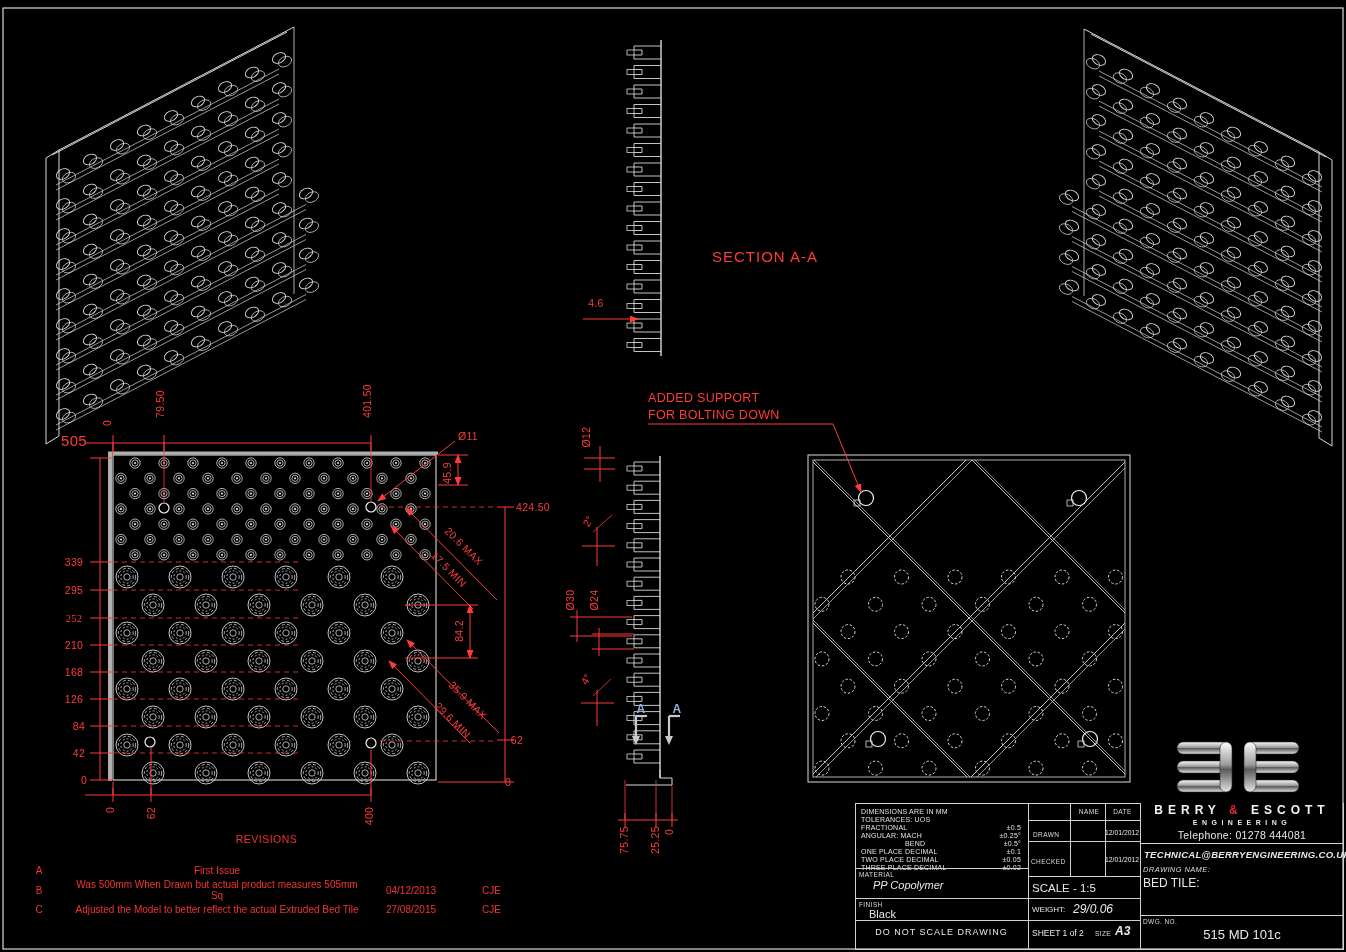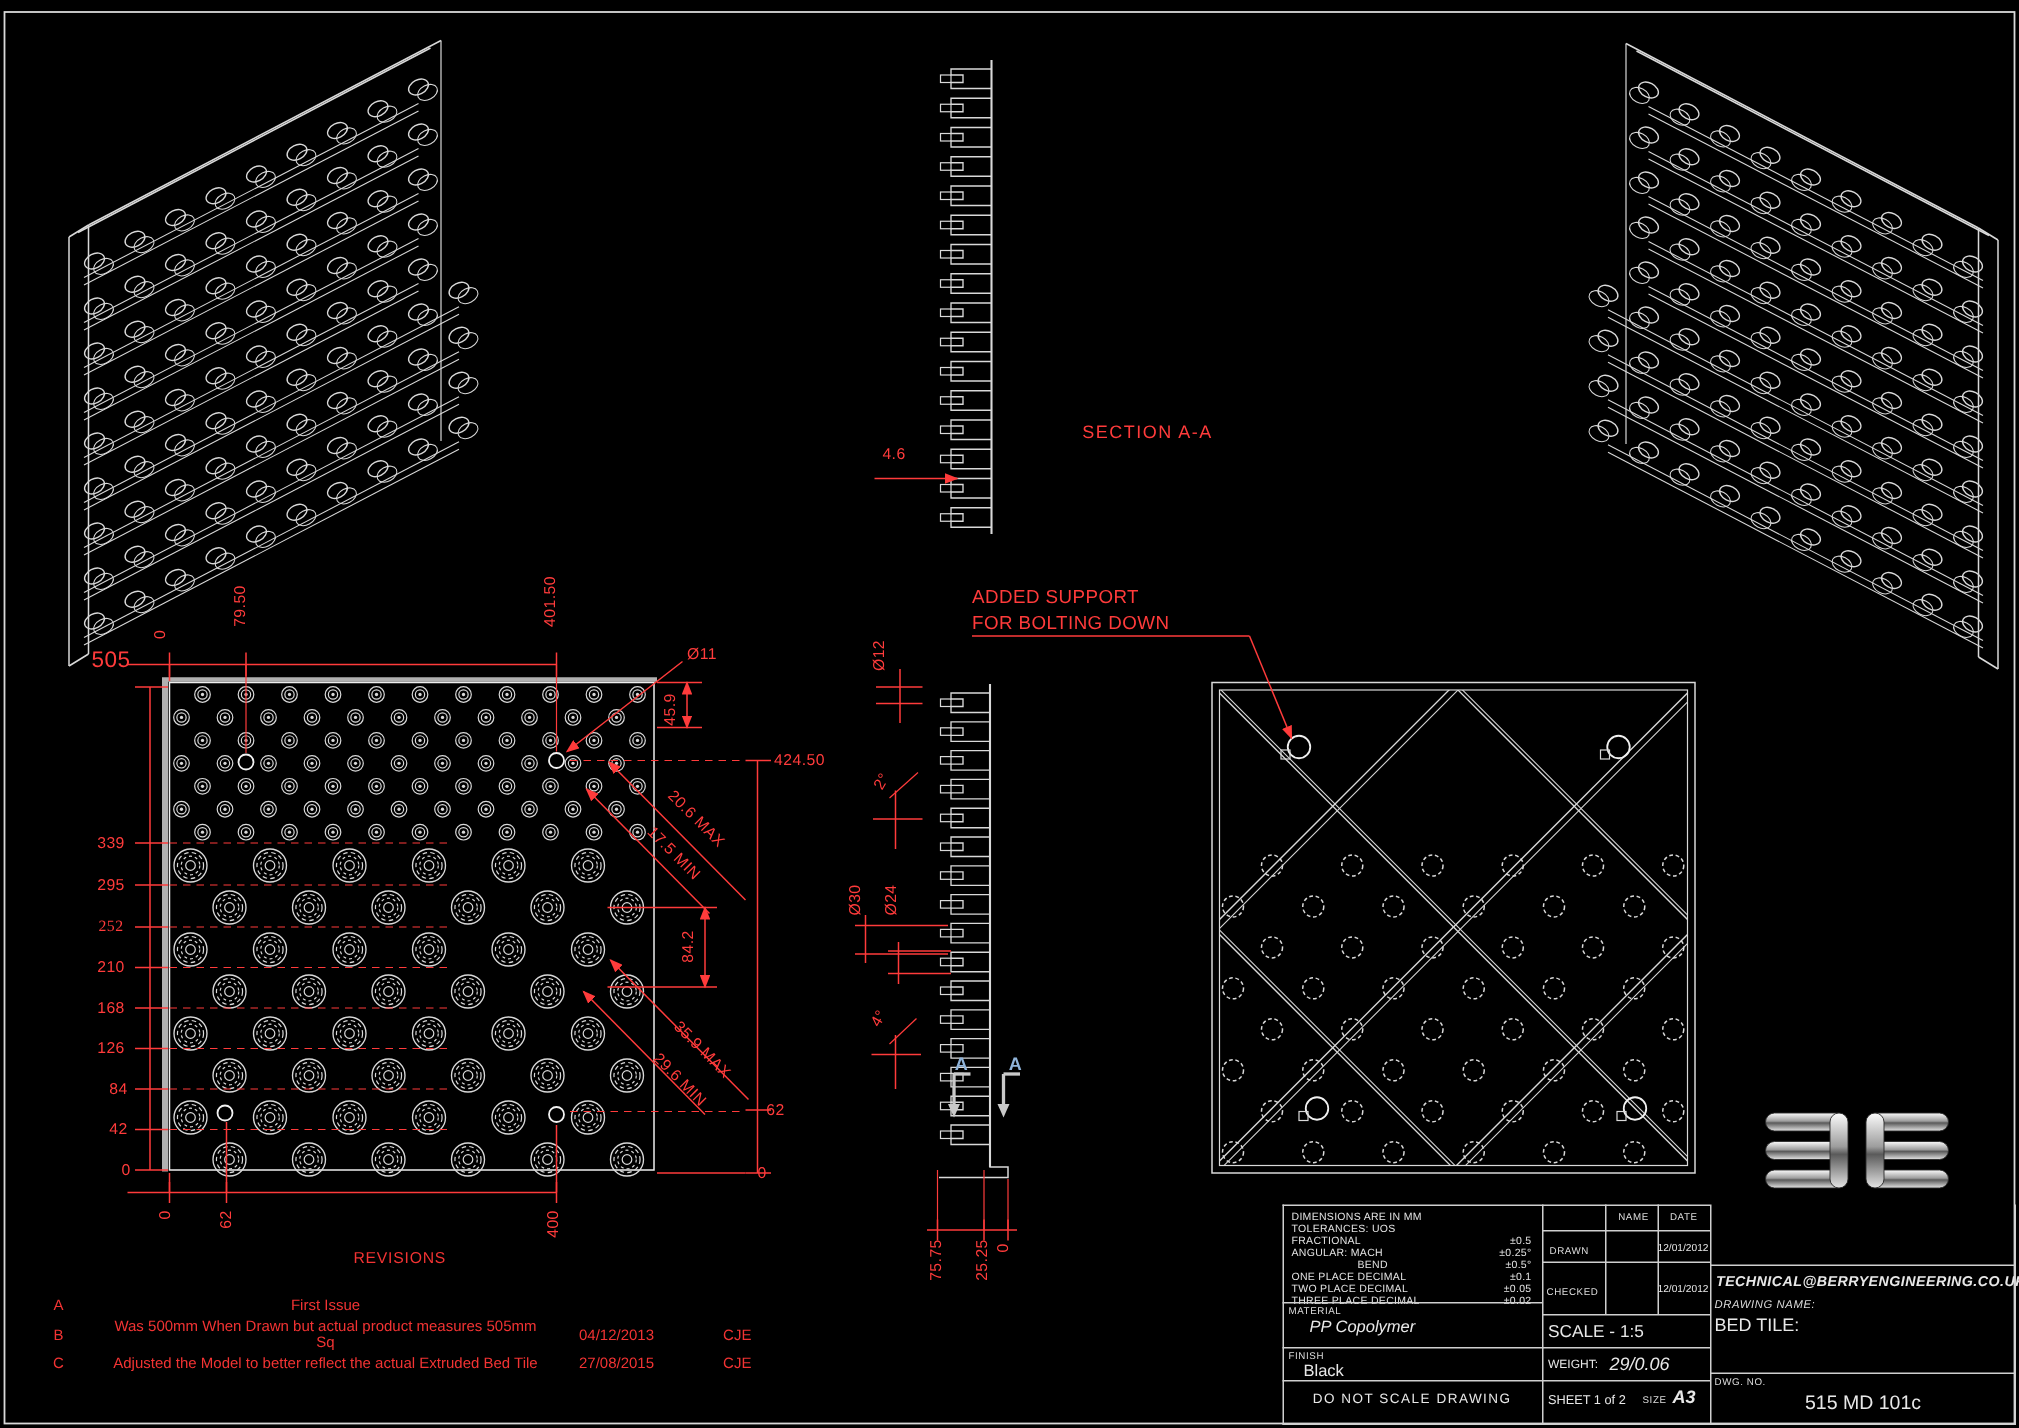--- a/index.html
+++ b/index.html
@@ -1143,21 +1143,21 @@
       <span class="dim" style="left: 369px; top: 816px; font-size: 10.5px; transform: translate(-50%, -50%) rotate(-90deg);">400</span>
       <span class="dim" style="left: 596px; top: 303px; font-size: 10.5px; transform: translate(-50%, -50%) rotate(0deg);">4.6</span>
       <span class="dim" style="left: 586px; top: 437px; font-size: 10.5px; transform: translate(-50%, -50%) rotate(-90deg);">Ø12</span>
       <span class="dim" style="left: 588px; top: 521px; font-size: 10.5px; transform: translate(-50%, -50%) rotate(-60deg);">2°</span>
       <span class="dim" style="left: 570px; top: 600px; font-size: 10.5px; transform: translate(-50%, -50%) rotate(-90deg);">Ø30</span>
       <span class="dim" style="left: 594px; top: 600px; font-size: 10.5px; transform: translate(-50%, -50%) rotate(-90deg);">Ø24</span>
       <span class="dim" style="left: 586px; top: 679px; font-size: 10.5px; transform: translate(-50%, -50%) rotate(-60deg);">4°</span>
       <span class="dim" style="left: 624px; top: 840px; font-size: 10.5px; transform: translate(-50%, -50%) rotate(-90deg);">75.75</span>
       <span class="dim" style="left: 655px; top: 840px; font-size: 10.5px; transform: translate(-50%, -50%) rotate(-90deg);">25.25</span>
       <span class="dim" style="left: 669px; top: 832px; font-size: 10.5px; transform: translate(-50%, -50%) rotate(-90deg);">0</span>
-      <span class="dim" style="left: 765px; top: 256px; font-size: 12px; letter-spacing: 1px; transform: translate(-50%, -50%) rotate(0deg); margin-top: 32px;">SECTION A-A</span>
+      <span class="dim" style="left: 765px; top: 256px; font-size: 15px; letter-spacing: 1px; transform: translate(-50%, -50%) rotate(0deg);">SECTION A-A</span>
       <span class="dim" style="left: 648px; top: 398px; font-size: 12.5px; transform: translate(0px, -50%) rotate(0deg);">ADDED SUPPORT</span>
       <span class="dim" style="left: 648px; top: 415px; font-size: 12.5px; transform: translate(0px, -50%) rotate(0deg);">FOR BOLTING DOWN</span>
       <span class="dim" style="left: 641px; top: 709px; font-size: 12px; color: rgb(143, 179, 217); font-weight: bold; transform: translate(-50%, -50%) rotate(0deg);">A</span>
       <span class="dim" style="left: 677px; top: 709px; font-size: 12px; color: rgb(143, 179, 217); font-weight: bold; transform: translate(-50%, -50%) rotate(0deg);">A</span>
     </div>
 
   <div id="revtable">
     <div id="rev-title">REVISIONS</div>
     <div id="revrows">
         <div class="revrow">
@@ -1246,20 +1246,29 @@
           <rect x="2" y="21" width="54" height="12" rx="6"></rect>
         <rect x="2" y="40" width="54" height="12" rx="6"></rect>
           <rect x="45" y="2" width="12" height="50" rx="6"></rect>
         <rect x="70" y="2" width="54" height="12" rx="6"></rect>
           <rect x="70" y="21" width="54" height="12" rx="6"></rect>
         <rect x="70" y="40" width="54" height="12" rx="6"></rect>
           <rect x="69" y="2" width="12" height="50" rx="6"></rect>
       </g>
     </svg>
 
+    <div id="company">
+      <div id="brandline">
+        <span>BERRY</span>
+        <span class="amp">&amp;</span>
+        <span>ESCOTT</span>
+      </div>
+      <div id="brandsub">ENGINEERING</div>
+      <div id="brandtel">Telephone: 01278 444081</div>
+    </div>
     <div class="val it" style="left:289px;top:46px;font-size:9.5px;font-weight:bold;letter-spacing:.3px">TECHNICAL@BERRYENGINEERING.CO.UK</div>
     <div class="lbl it" style="left:288px;top:62px;font-size:7.5px">DRAWING NAME:</div>
     <div class="val" style="left:288px;top:73px;font-size:12px">BED TILE:</div>
     <div class="lbl" style="left:288px;top:115px">DWG. NO.</div>
     <div class="val" style="left:285px;top:124px;width:204px;text-align:center;font-size:13px">515 MD 101c</div>
   <div class="tbl" style="left: 0px; top: 0px; width: 285px; height: 1px;"></div>
       <div class="tbl" style="left: 0px; top: 0px; width: 1px; height: 147px;"></div>
       <div class="tbl" style="left: 173px; top: 0px; width: 1px; height: 147px;"></div>
       <div class="tbl" style="left: 285px; top: 0px; width: 1px; height: 147px;"></div>
       <div class="tbl" style="left: 488px; top: 0px; width: 1px; height: 147px;"></div>

